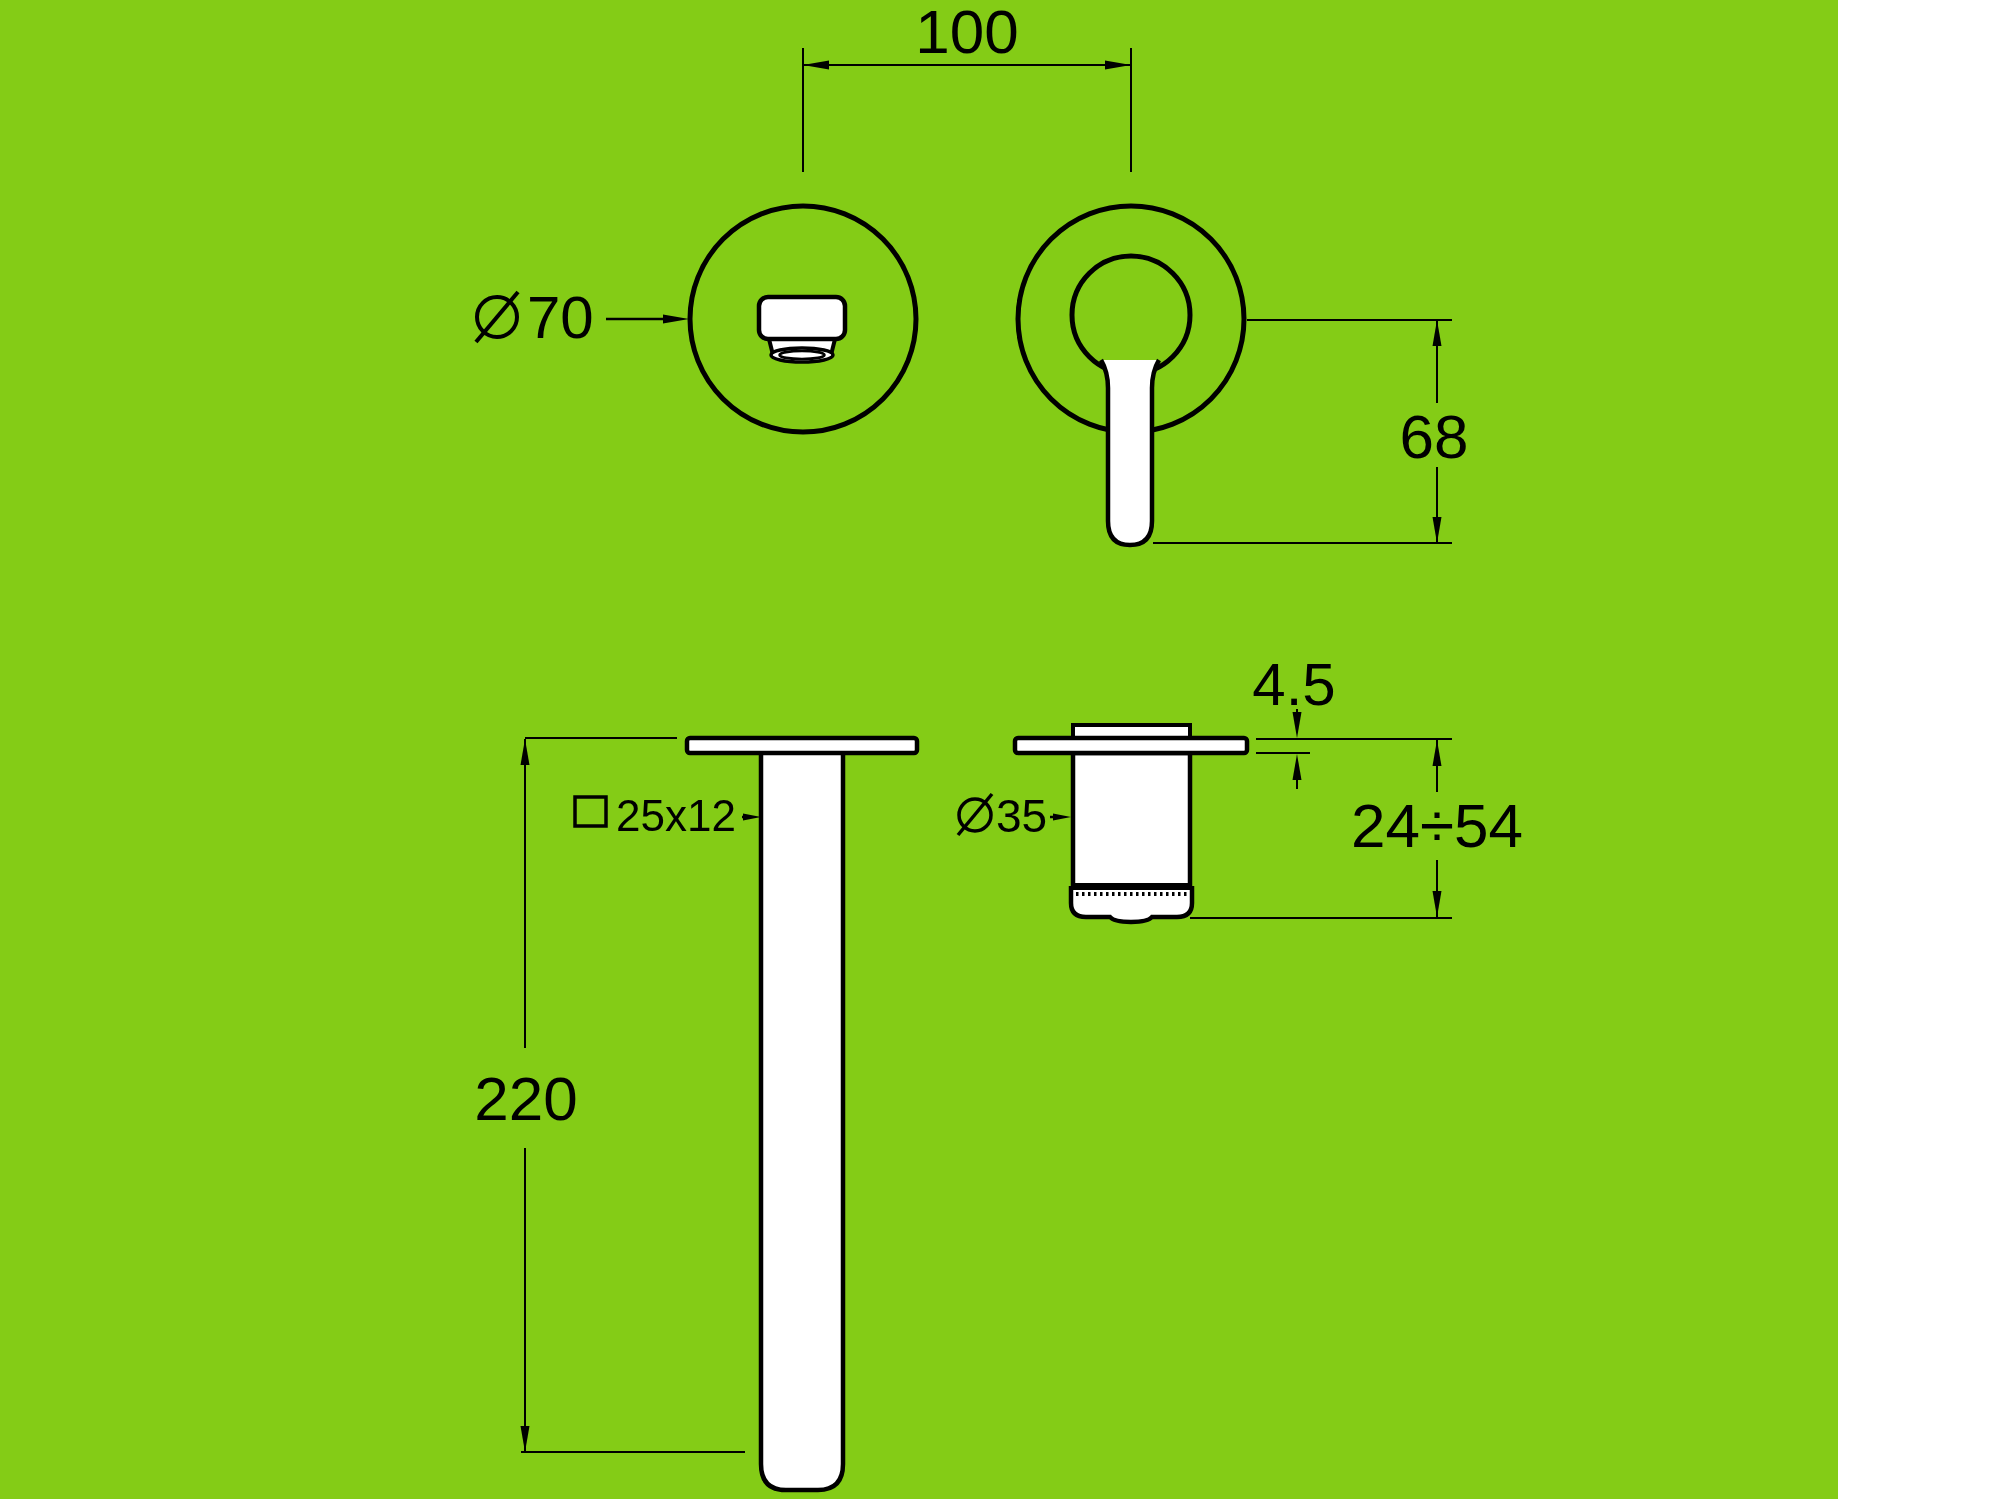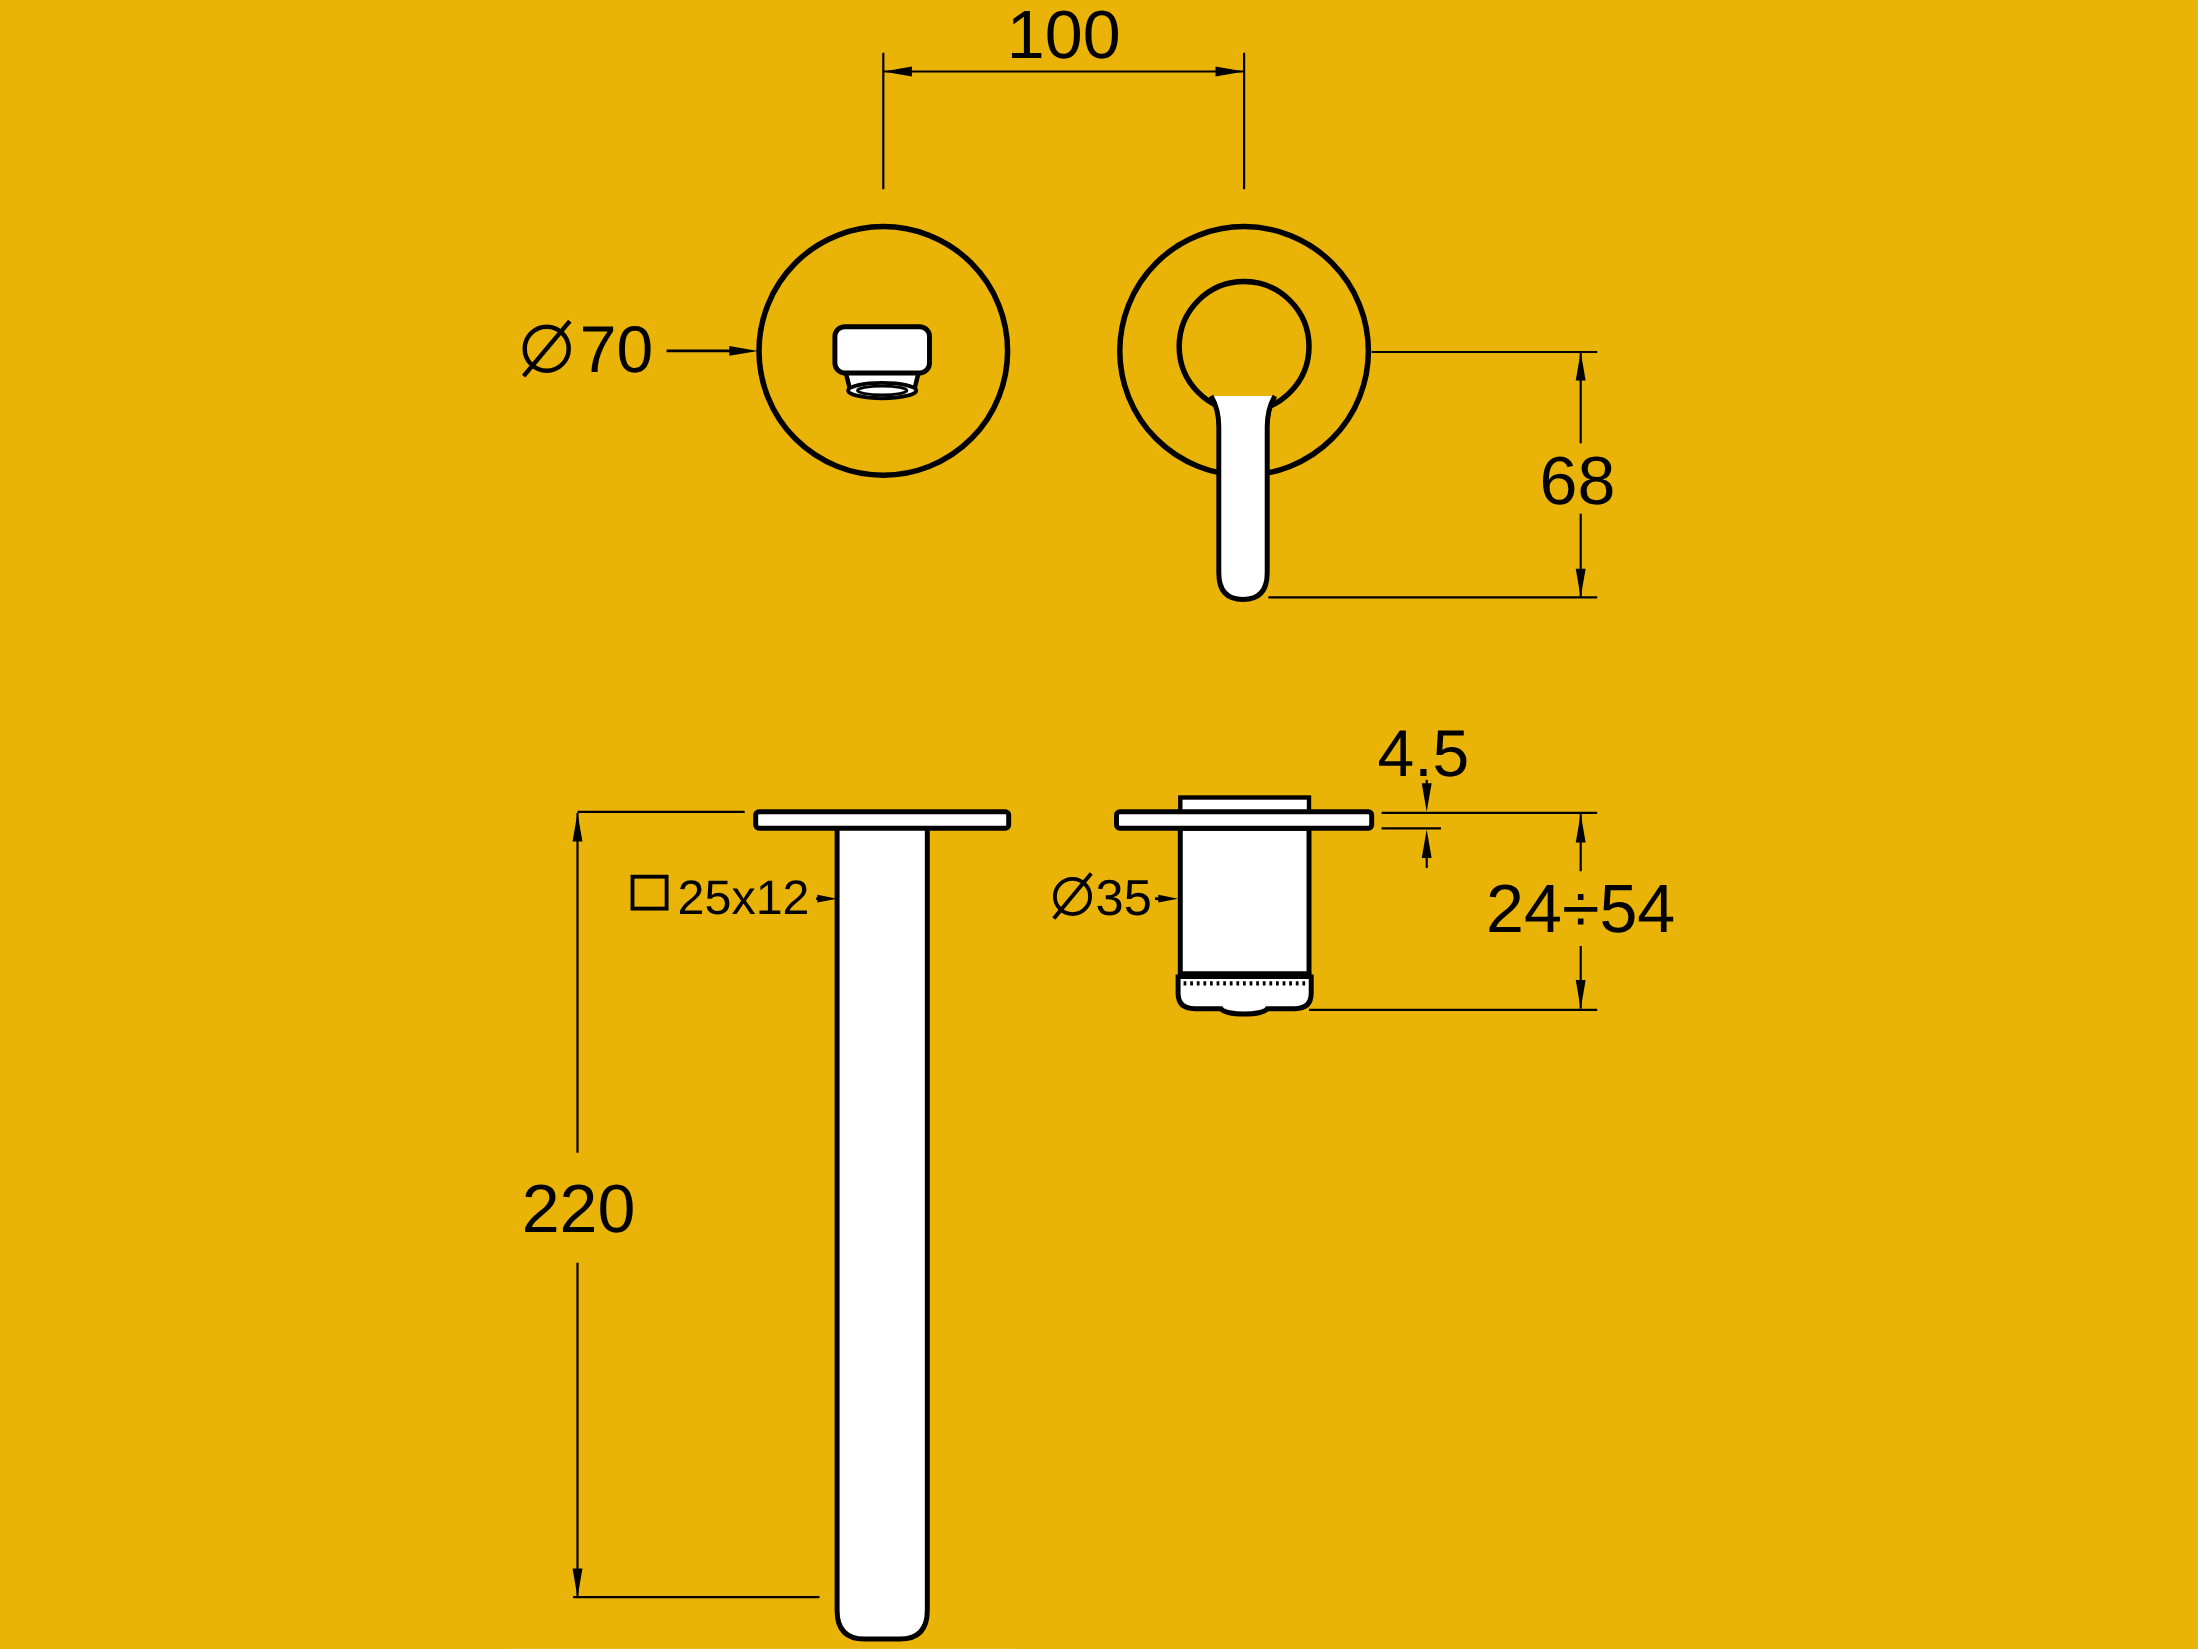--- a/index.html
+++ b/index.html
@@ -1,16 +1,16 @@
 <!DOCTYPE html>
 <html><head>
 <meta charset="utf-8">
 <style>
   html,body{margin:0;padding:0;background:#ffffff;}
-  .stage{width:1998px;height:1499px;position:relative;background:#eab308;overflow:hidden;}
+  .stage{width:1838px;height:1499px;position:relative;background:#84cc16;overflow:hidden;}
   svg{display:block;}
   text{font-family:"Liberation Sans","DejaVu Sans",sans-serif;fill:#000;}
   .dim-num{font-size:62px;}
   .dim-num-sm{font-size:60px;}
   .lbl{font-size:46px;}
   .lbl-lg{font-size:60px;}
   .lbl-sm{font-size:44px;}
 </style>
 </head>
 <body>

